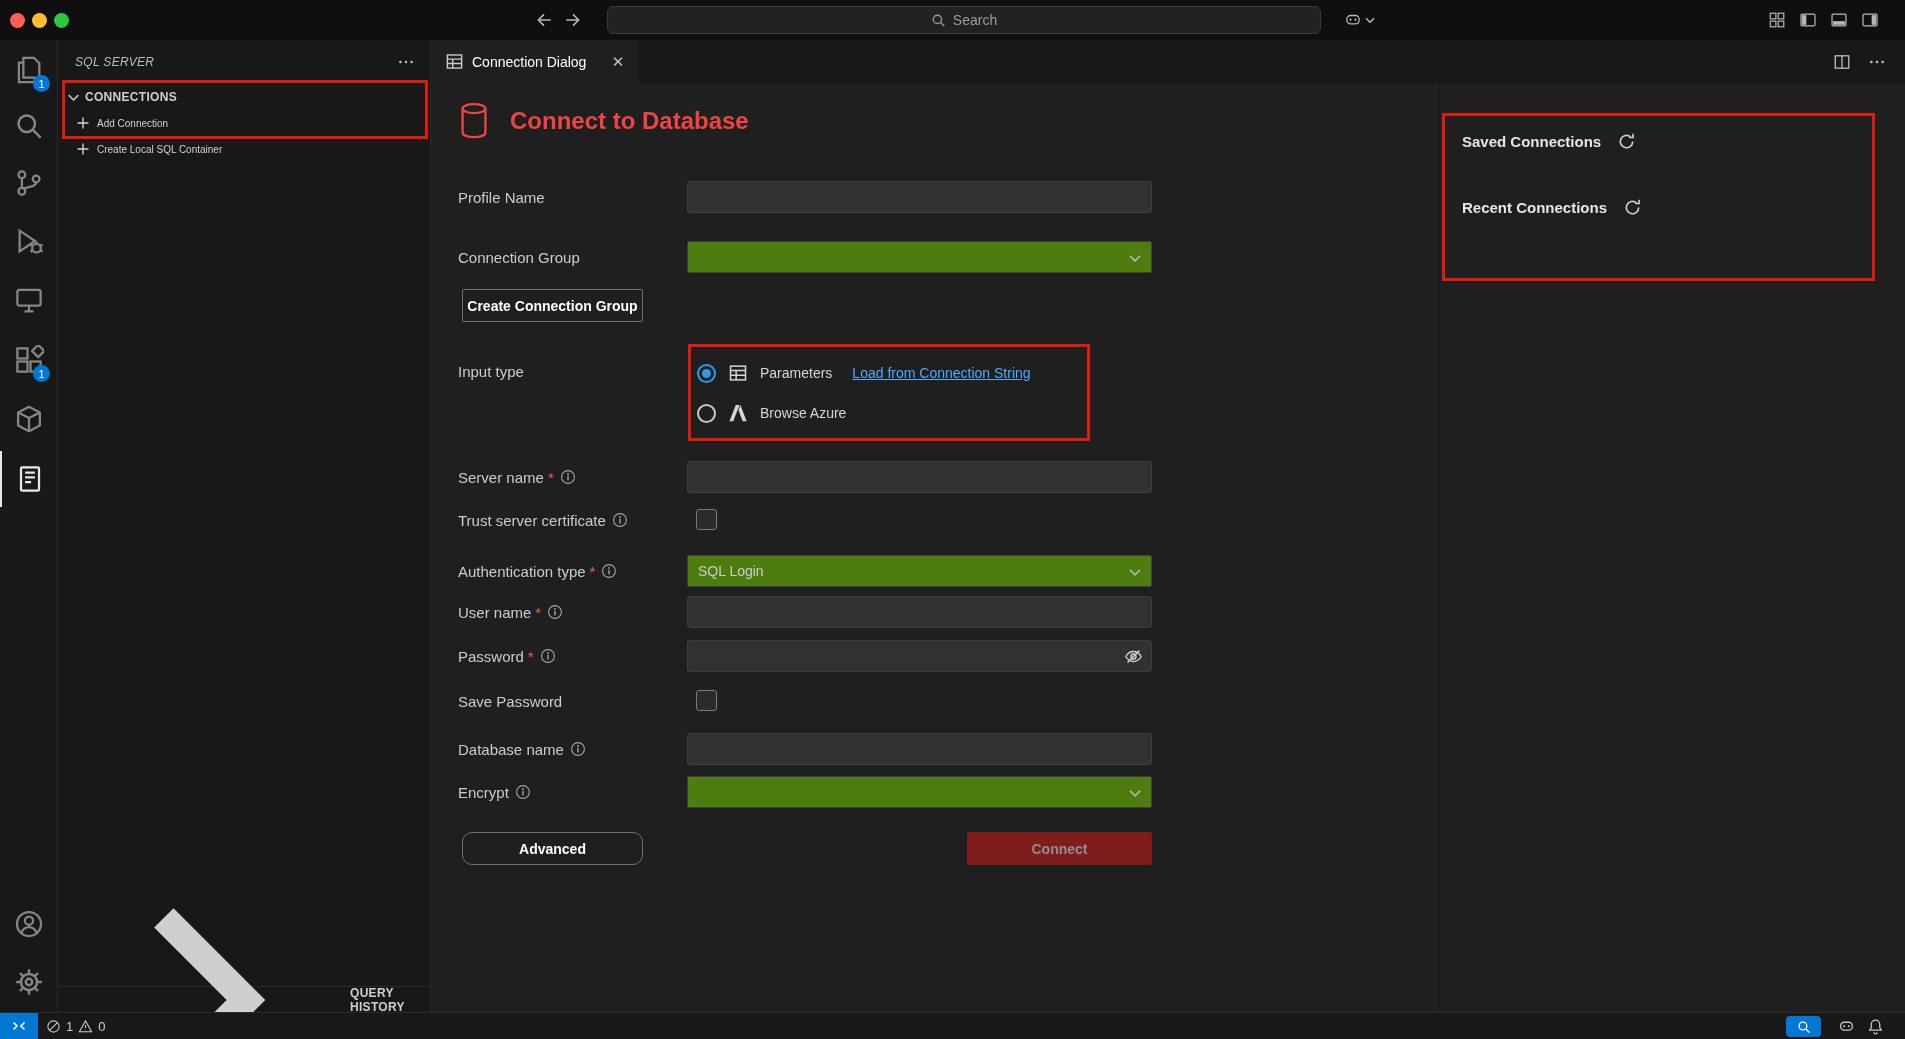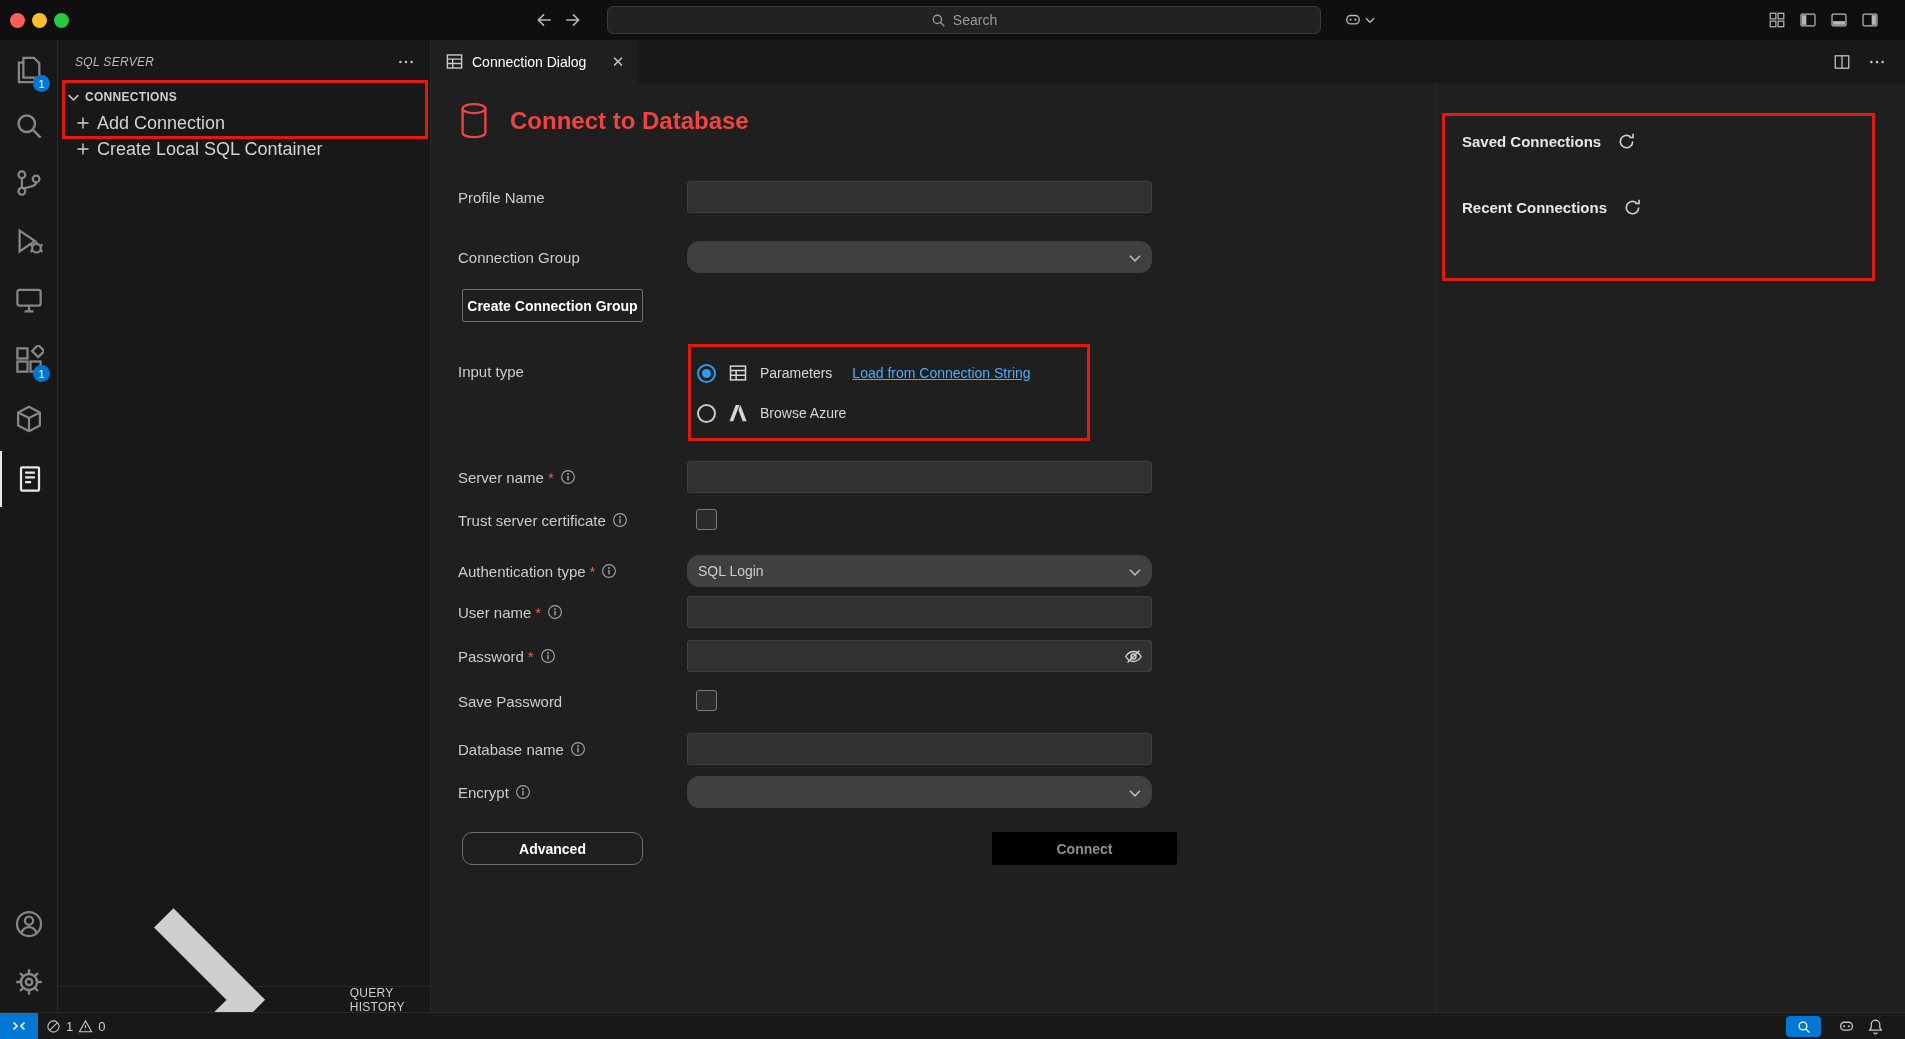--- a/index.html
+++ b/index.html
@@ -24,25 +24,25 @@
   .ab-item { position:absolute; left:0; width:57px; height:56px; display:flex; align-items:center; justify-content:center; color:#868686; }
   .ab-item svg { width:30px; height:30px; }
   .ab-item.active { color:#e7e7e7; border-left:2px solid #e7e7e7; }
   .badge { position:absolute; right:7px; bottom:6px; min-width:17px; height:17px; padding:0 3px; border-radius:9px; background:#0078d4; color:#ffffff; font-size:11px; display:flex; align-items:center; justify-content:center; }
 
   
   .sidebar { position:absolute; left:58px; top:40px; width:373px; height:972px; background:#181818; border-right:1px solid #2a2a2a; }
   .sb-title { position:absolute; left:17px; top:15px; font-size:12px; color:#bdbdbd; letter-spacing:.3px;font-style:italic; }
   .sb-ellipsis { position:absolute; right:12px; top:11px; width:24px; height:22px; color:#c6c6c6; display:flex; align-items:center; justify-content:center; }
   .sb-ellipsis svg { width:18px; height:18px; }
-  .sb-row { position:absolute; left:0; right:0; height:26px; display:flex; align-items:center; font-size:18px; color:#d2d2d2; }
+  .sb-row { position:absolute; left:0; right:0; height:26px; display:flex; align-items:center; font-size:10px; color:#d2d2d2; }
   .sb-row .chev { width:17px; height:17px; margin:0 3px 0 7px; color:#c6c6c6; }
   .sb-row.section { font-weight:700; font-size:12px; letter-spacing:.3px; color:#cfcfcf; }
   .sb-row .plus { width:16px; height:16px; margin:0 6px 0 17px; color:#d2d2d2; }
-  .sb-bottom { position:absolute; left:0; right:0; top:946px; height:26px; border-top:1px solid #2a2a2a; display:flex; align-items:center; font-weight:400; font-size:12px; letter-spacing:.3px; color:#cfcfcf; }
+  .sb-bottom { position:absolute; left:0; right:0; top:946px; height:26px; border-top:1px solid #2a2a2a; display:flex; align-items:center; font-weight:700; font-size:12px; letter-spacing:.3px; color:#cfcfcf; }
 
   
   .editor { position:absolute; left:431px; top:40px; width:1474px; height:972px; background:#1f1f1f; }
   .tabbar { position:absolute; left:0; top:0; right:0; height:43px; background:#181818; }
   .tab { position:absolute; left:0; top:0; width:207px; height:43px; background:#1f1f1f; display:flex; align-items:center; gap:8px; padding:0 10px 0 14px; color:#ffffff; font-size:14px; }
   .tab .tab-icon { width:19px; height:19px; color:#c9c9c9; }
   .tab .close { width:20px; height:20px; margin-left:auto; display:flex; align-items:center; justify-content:center; color:#c6c6c6; font-size:15px; border-radius:4px; }
   .ed-action { position:absolute; top:10px; width:24px; height:24px; color:#c6c6c6; display:flex; align-items:center; justify-content:center; }
   .ed-action svg { width:18px; height:18px; }
   .content { position:absolute; left:0; top:43px; right:0; bottom:0; }
@@ -53,32 +53,32 @@
   .dlg-heading svg { width:32px; height:38px; }
   .dlg-title { font-size:24px; font-weight:600; }
   .row { position:absolute; left:0; right:0; height:32px; }
   .flabel { position:absolute; left:27px; top:0; height:32px; display:flex; align-items:center; gap:6px; font-size:15px; color:#cccccc; }
   .req { color:#e8654f; margin-left:-2px; }
   .info-icon { width:16px; height:16px; color:#a5a5a5; }
   .fctrl { position:absolute; left:256px; top:0; }
   .tinput { width:465px; height:32px; background:#313131; border:1px solid #3f3f3f; border-radius:3px; color:#cccccc; font-size:14px; padding:0 10px; outline:none; font-family:inherit; }
   .pwd-wrap { position:relative; width:465px; height:32px; }
   .eye { position:absolute; right:9px; top:7px; width:19px; height:19px; color:#cfcfcf; }
-  .dropdown { position:relative; width:465px; height:32px; background:#404040; border:1px solid #3f3f3f; border-radius:12px; display:flex; align-items:center; padding:0 28px 0 10px; font-size:14px; color:#cccccc; }
+  .dropdown { position:relative; width:465px; height:32px; background:#4d7c0f; border:1px solid #3f3f3f; border-radius:2px; display:flex; align-items:center; padding:0 28px 0 10px; font-size:14px; color:#cccccc; }
   .dropdown .chev { position:absolute; right:7px; top:7px; width:18px; height:18px; color:#b8b8b8; }
   .checkbox { position:absolute; left:265px; top:5px; width:21px; height:21px; background:#2b2b2b; border:1px solid #7a7a7a; border-radius:3px; }
   .radio-row { position:absolute; left:266px; height:32px; display:flex; align-items:center; gap:12px; font-size:14px; color:#d6d6d6; }
   .radio { width:19px; height:19px; border-radius:50%; border:2px solid #c8c8c8; flex:none; }
   .radio.sel { border-color:#2f9be8; position:relative; }
   .radio.sel::after { content:""; position:absolute; inset:3px; border-radius:50%; background:#2f9be8; }
   .opt-icon { width:20px; height:20px; color:#d6d6d6; }
   .link { color:#4daafc; text-decoration:underline; font-size:14px; margin-left:8px; }
   .btn { position:absolute; height:33px; display:flex; align-items:center; justify-content:center; font-size:14px; font-weight:700; font-family:inherit; border-radius:2px; }
   .btn.secondary { background:transparent; border:1px solid #6f6f6f; color:#ffffff; }
-  .btn.disabled { background:#000000; border:none; color:#8f8f8f; font-weight:600;margin-left:25px; }
+  .btn.disabled { background:#7f1d1d; border:none; color:#8f8f8f; font-weight:600; }
 
   
   .rightpanel { position:absolute; left:1004px; top:0; width:470px; bottom:0; border-left:1px solid #2a2a2a; }
   .rp-row { position:absolute; height:24px; display:flex; align-items:center; gap:16px; }
   .rp-label { font-size:15px; font-weight:700; color:#e6e6e6; }
   .rp-refresh { width:19px; height:19px; color:#cfcfcf; }
 
   
   .statusbar { position:absolute; left:0; top:1012px; width:1905px; height:27px; background:#181818; border-top:1px solid #2a2a2a; font-size:13px; color:#cccccc; }
   .sb-remote { position:absolute; left:0; top:0; width:38px; height:26px; background:#0078d4; color:#ffffff; display:flex; align-items:center; justify-content:center; }

